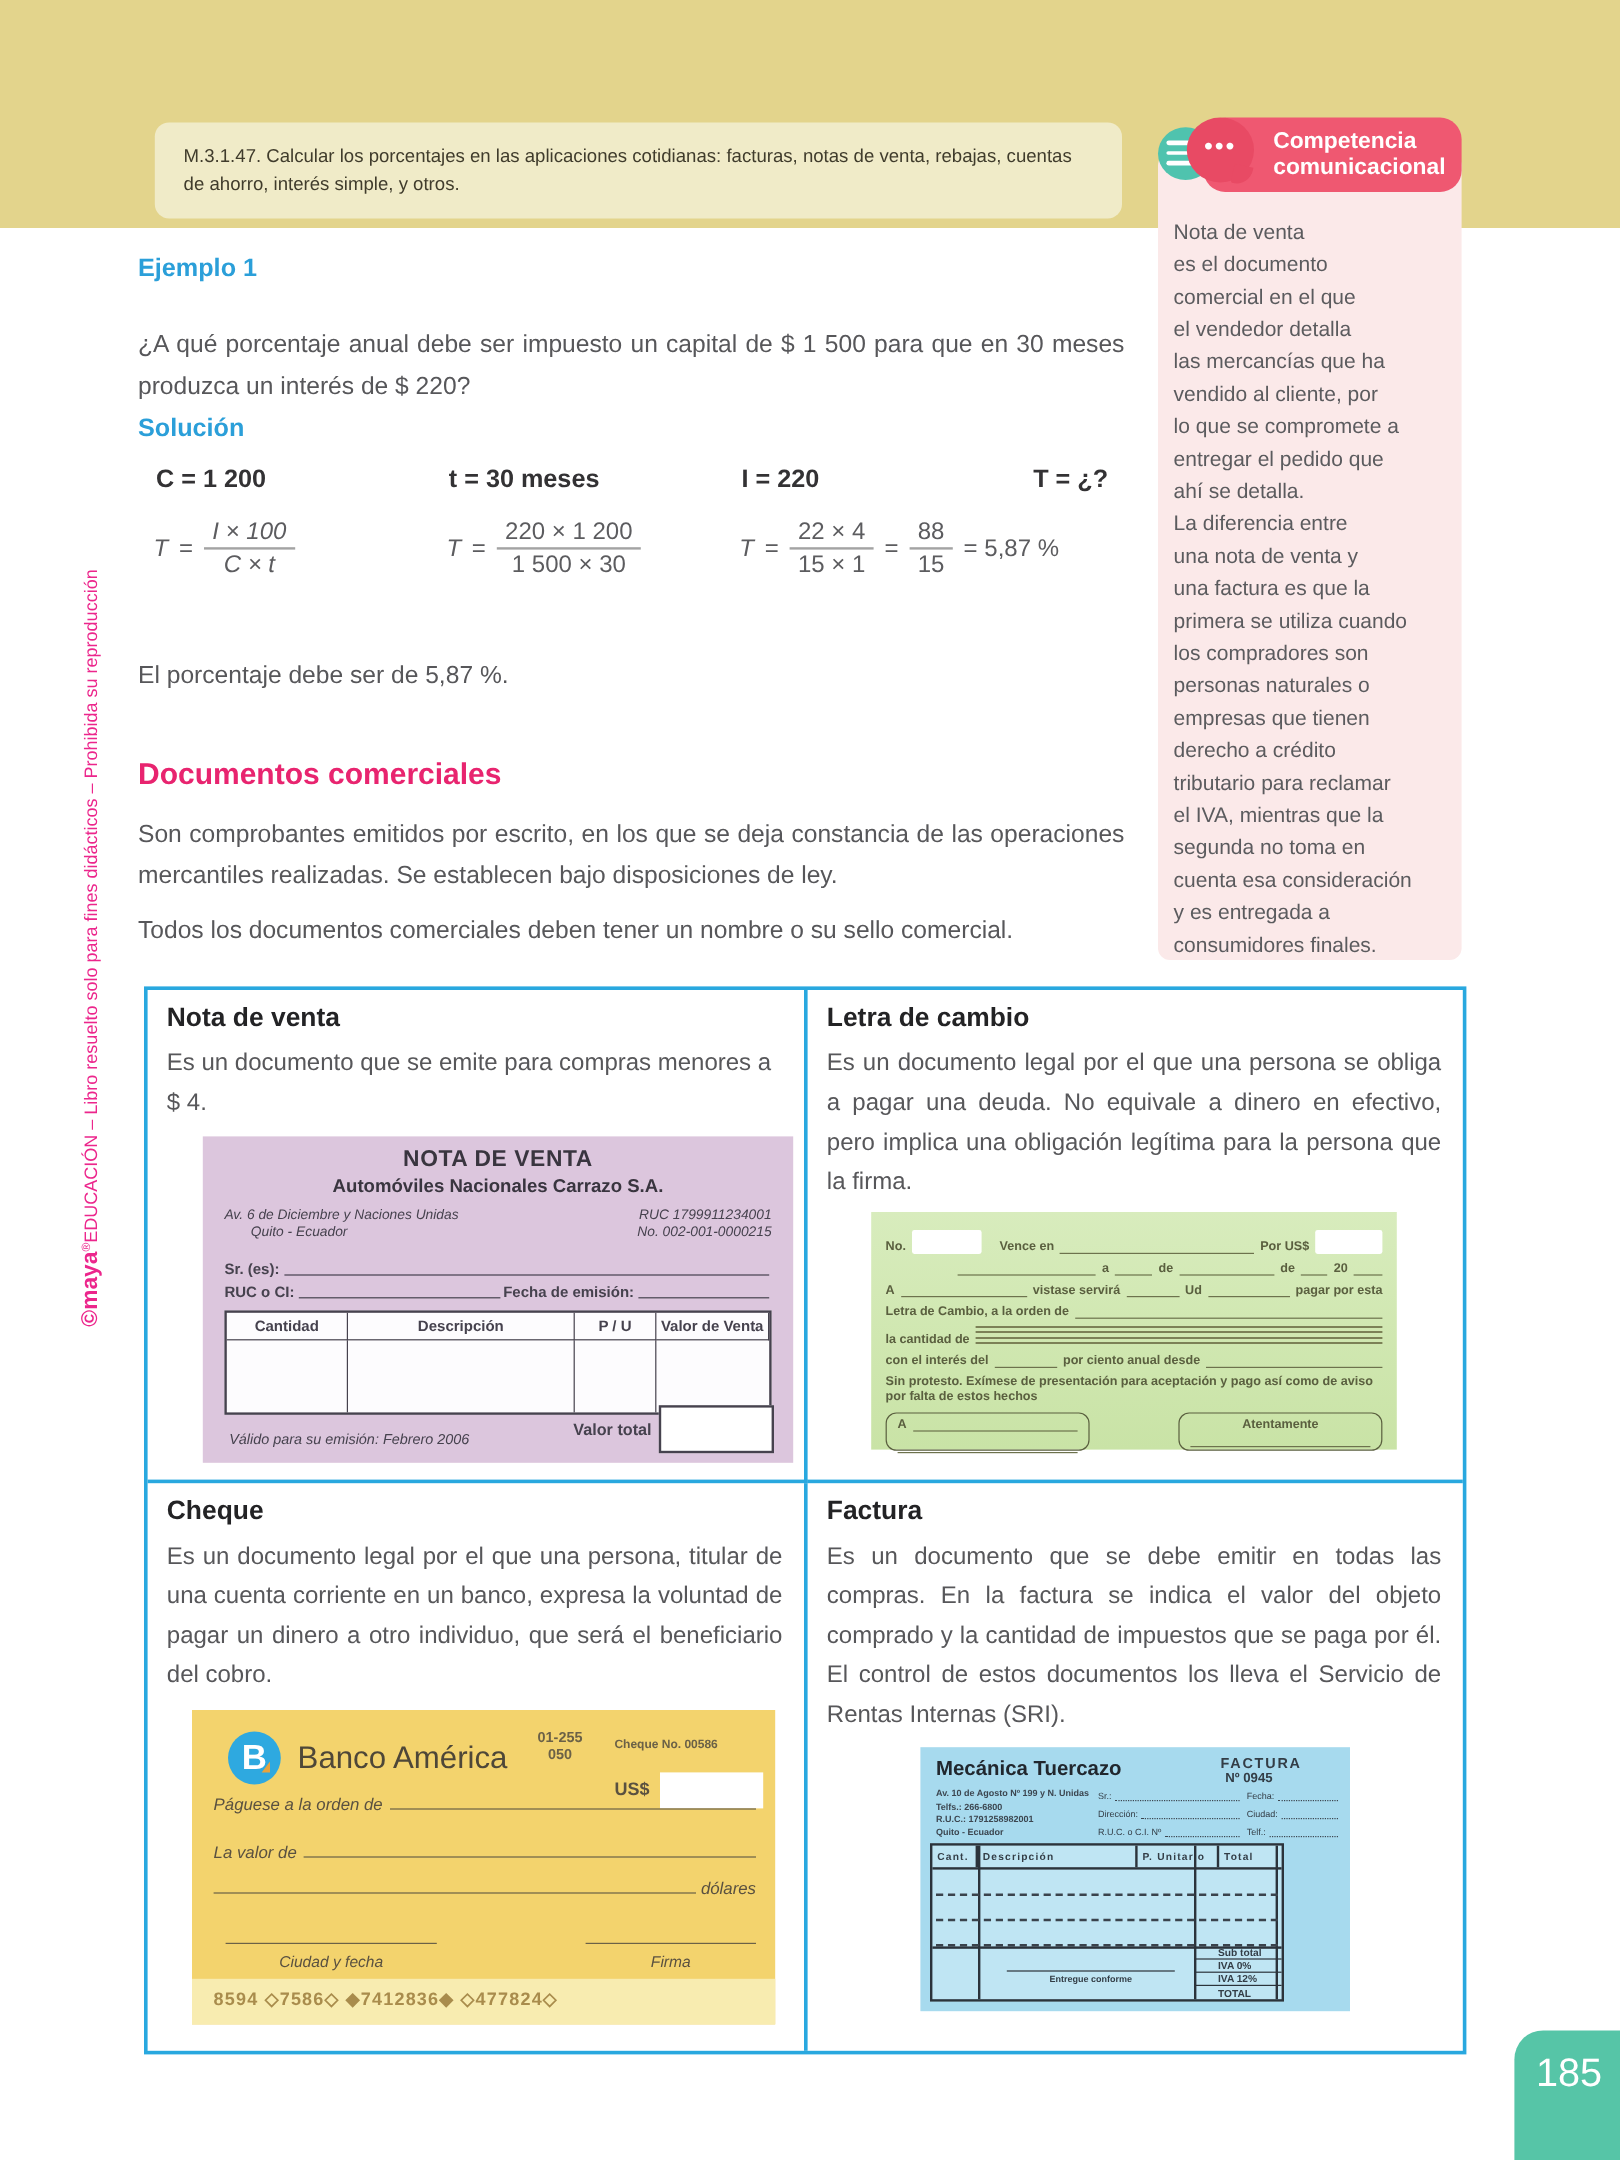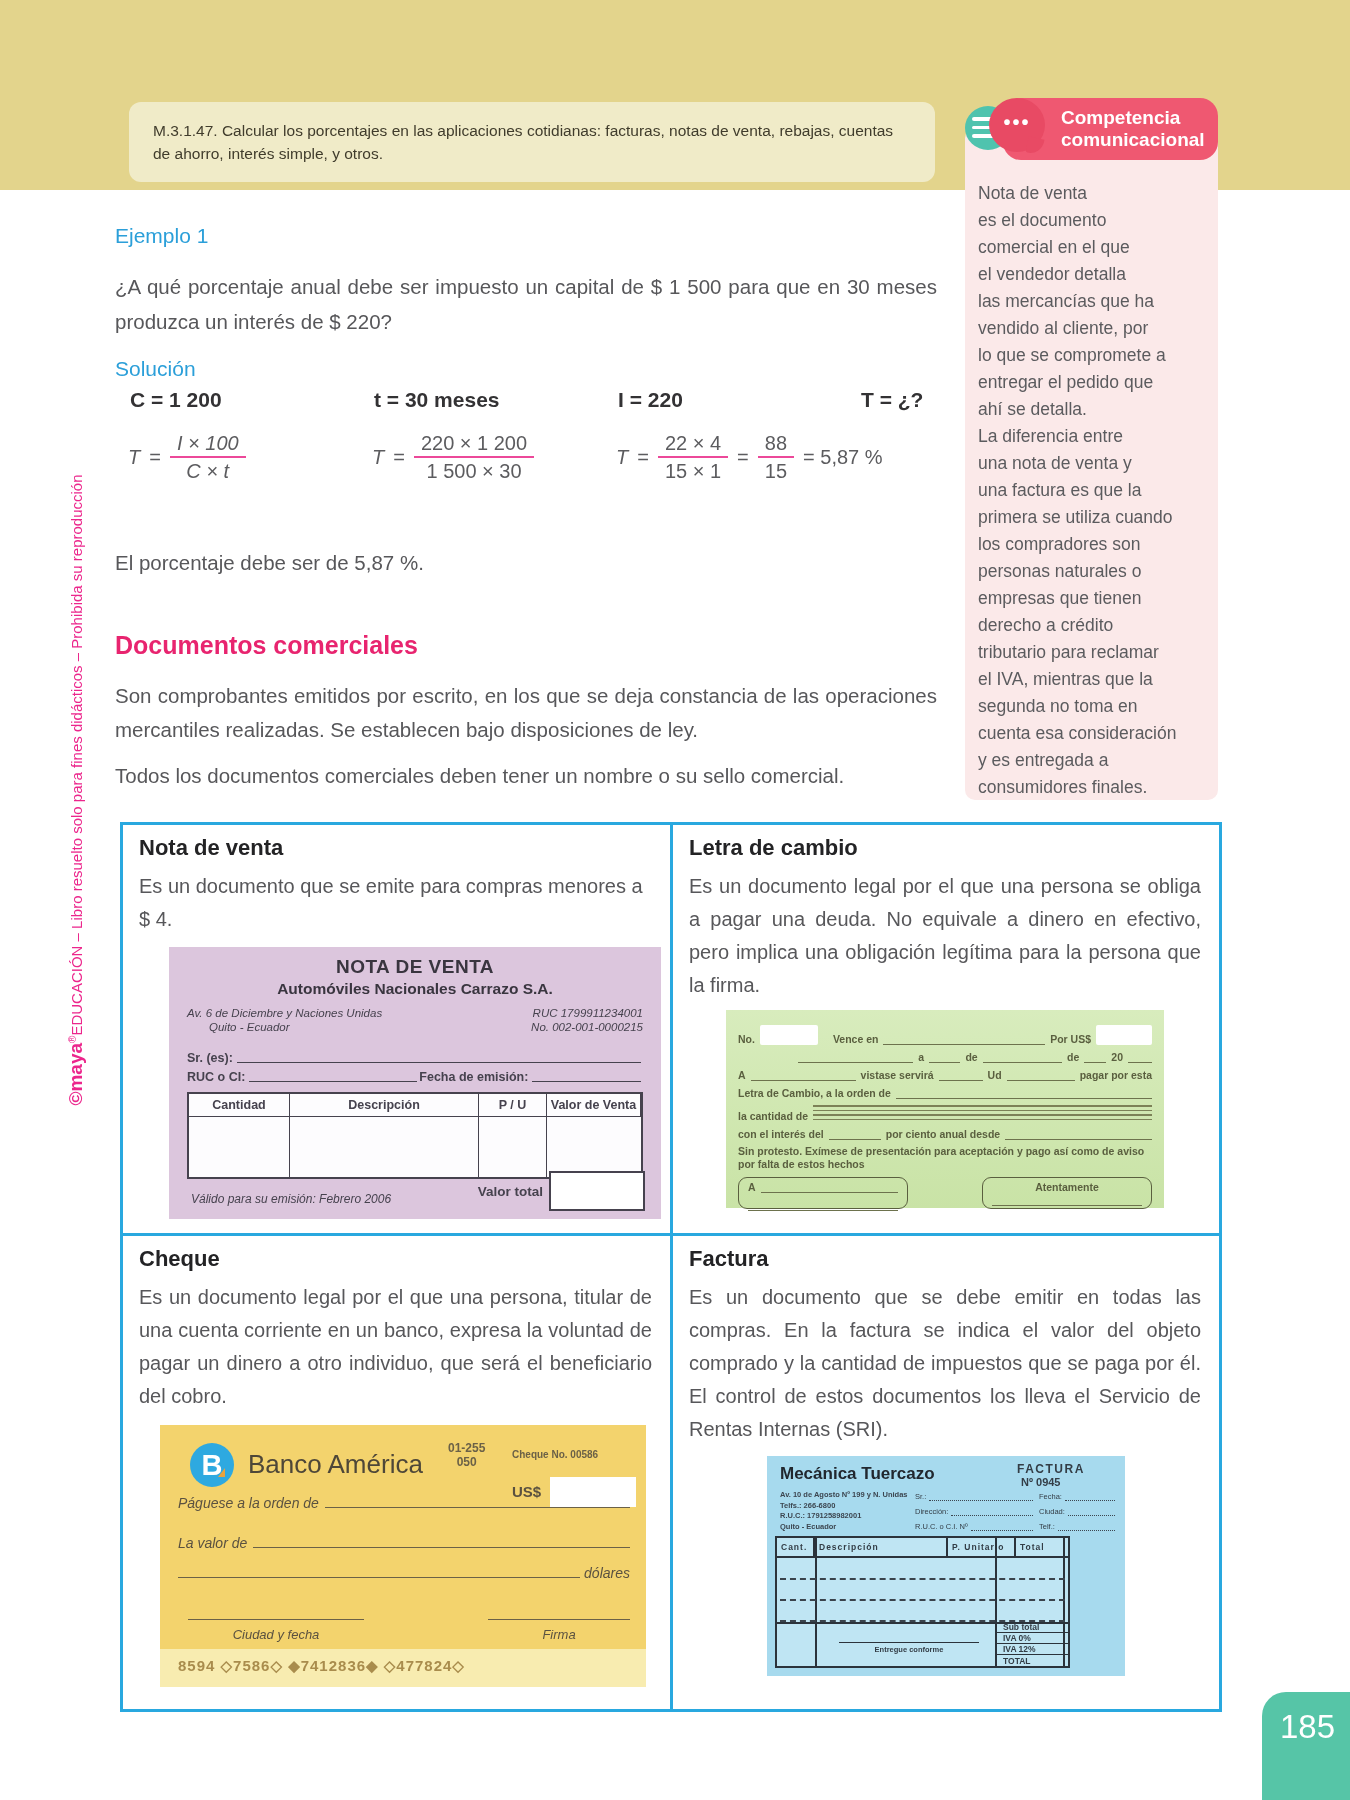--- a/index.html
+++ b/index.html
@@ -33,28 +33,28 @@
       border-radius:10px;z-index:1;box-sizing:border-box;padding:52px 10px 0 13px;}
   .side-panel p{margin:0;font-size:17.5px;line-height:27px;color:#5b5b5e;white-space:pre-line;}
 
   
   .margin-note{position:absolute;left:76px;top:790px;transform:translate(-50%,-50%) rotate(-90deg);
       white-space:nowrap;color:#ec268c;font-size:15px;z-index:2;}
   .margin-note .brand{font-weight:bold;font-size:19px;}
   .margin-note .reg{font-size:10px;vertical-align:super;}
 
   
-  .h-blue{position:absolute;left:115px;color:#2b9fd9;font-size:21px;font-weight:400;margin-top:12px;}
+  .h-blue{position:absolute;left:115px;color:#2b9fd9;font-size:21px;font-weight:700;}
   .question{position:absolute;left:115px;top:248px;width:822px;font-size:20.5px;
       color:#57575a;line-height:35px;text-align:justify;}
   .val{position:absolute;top:388px;font-size:21px;font-weight:bold;color:#333234;}
   .formula{position:absolute;top:430px;display:flex;align-items:center;gap:9px;
       color:#5c5c5f;font-size:20px;}
   .frac{display:inline-flex;flex-direction:column;align-items:center;line-height:1.3;}
-  .frac .num{padding:0 7px;border-bottom:2px solid #ec4899;}
+  .frac .num{padding:0 7px;border-bottom:2px solid #a3a3a3;}
   .lhs-var{font-style:italic;}
   .ital{font-style:italic;}
   .conclusion{position:absolute;left:115px;top:530px;font-size:20.5px;color:#57575a;}
   .section-title{position:absolute;left:115px;top:610px;font-size:25px;font-weight:bold;color:#e8246f;}
   .para{position:absolute;left:115px;width:822px;font-size:20.5px;color:#57575a;
       line-height:34px;text-align:justify;}
 
   
   .docbox{position:absolute;left:120px;top:822px;width:1102px;height:890px;
       border:3px solid #29a8df;box-sizing:border-box;background:#fff;
@@ -151,21 +151,21 @@
       border-bottom:2px solid #2b333b;font-size:8.5px;font-weight:bold;}
   .fd-head span{border-right:2px solid #2b333b;padding:4px 0 0 4px;letter-spacing:1px;overflow:hidden;}
   .fd-head span:last-child{border-right:none;}
   .fv{position:absolute;top:0;bottom:0;width:2px;background:#2b333b;}
   .fdash{position:absolute;left:3px;right:3px;border-top:2px dashed #3a434c;}
   .fsolid{position:absolute;left:0;right:0;top:84px;border-top:2px solid #2b333b;}
   .fd-totals{position:absolute;left:218px;right:0;top:84px;bottom:0;display:grid;
       grid-template-rows:repeat(4,1fr);font-size:8.5px;font-weight:bold;}
   .fd-trow{border-bottom:1.5px solid #2b333b;display:flex;align-items:center;}
   .fd-trow:last-child{border-bottom:none;}
-  .fd-trow span{padding-left:8px;}
+  .fd-trow span{padding-left:20px;}
   .fd-sign{position:absolute;left:62px;top:104px;width:140px;border-top:1.5px solid #2b333b;
       text-align:center;font-size:7.5px;font-weight:bold;padding-top:2px;}
 
   
   .page-tab{position:absolute;right:0;bottom:0;width:88px;height:108px;background:#56c5a7;
       border-radius:24px 0 0 0;color:#fff;font-size:33px;
       padding:16px 0 0 18px;box-sizing:border-box;}
 </style>
 </head>
 <body>

